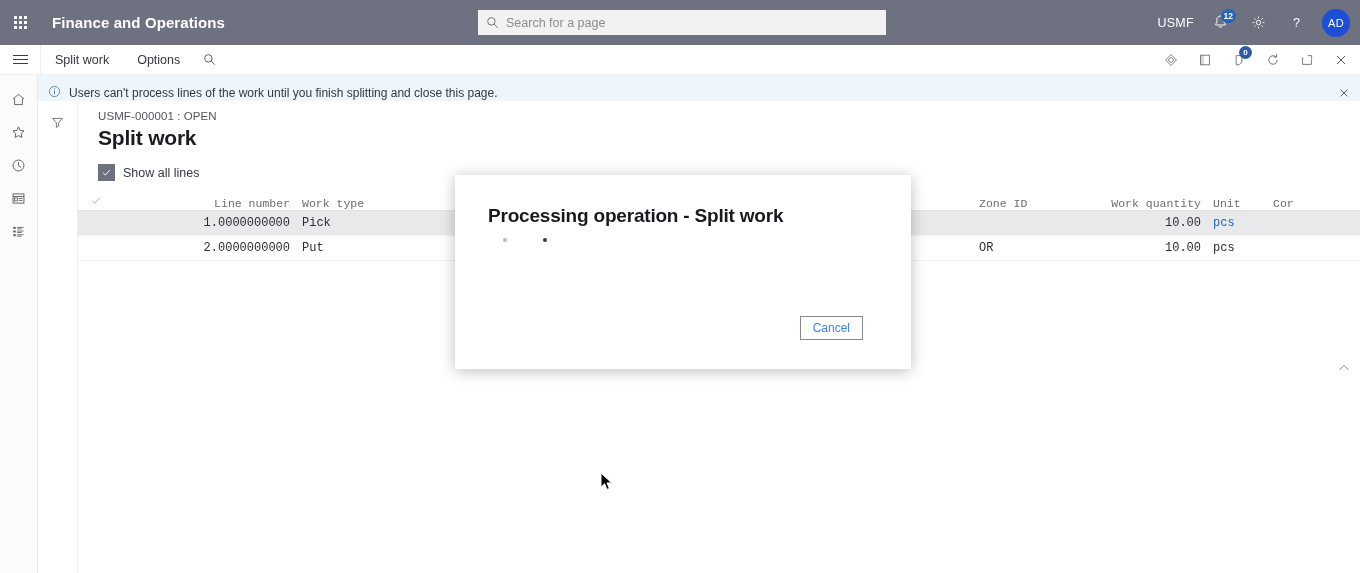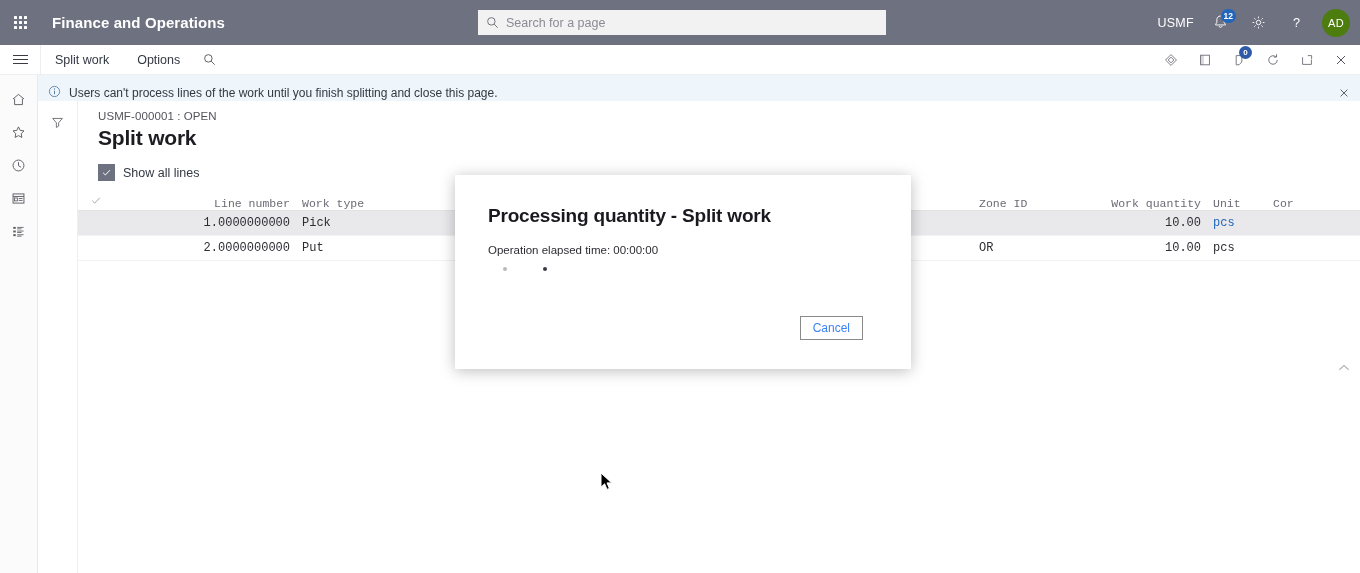--- a/index.html
+++ b/index.html
@@ -51,21 +51,21 @@
     position: relative; width: 24px; height: 24px; display: flex;
     align-items: center; justify-content: center; cursor: pointer;
   }
   .badge {
     position: absolute; top: -2px; right: -4px; min-width: 14px; height: 14px;
     background: #2266bb; color: #fff; border-radius: 7px; font-size: 8.5px;
     display: flex; align-items: center; justify-content: center; padding: 0 3px;
     font-weight: 600;
   }
   .avatar {
-    width: 28px; height: 28px; border-radius: 50%; background: #4d7c0f;
+    width: 28px; height: 28px; border-radius: 50%; background: #1d4ed8;
     color: #ffffff; font-size: 11px; display: flex; align-items: center;
     justify-content: center; cursor: pointer; letter-spacing: .3px;
   }
 
   
   .cmdbar {
     position: absolute; top: 45px; left: 0; width: 1360px; height: 30px;
     background: #ffffff; display: flex; align-items: center;
     border-bottom: 1px solid #f0f0f0;
   }
@@ -440,22 +440,21 @@
 
     <div class="scroll-up">
       <svg width="12" height="8" viewBox="0 0 14 9">
           <polyline points="1.5,6.5 7,1.6 12.5,6.5" fill="none" stroke="#b4b4ba" stroke-width="1.4"></polyline>
         </svg>
     </div>
   </div>
 
   <div class="overlay"></div>
   <div class="dialog">
-    <div class="dlg-title">Processing quantity - Split work</div>
-    <div class="dlg-sub">Operation elapsed time: 00:00:00</div>
+    <div class="dlg-title">Processing operation - Split work</div>
     <div class="dots">
       <span class="dot"></span>
       <span class="dot d2"></span>
     </div>
     <div class="dlg-footer">
       <button class="btn-cancel">Cancel</button>
     </div>
   </div>
 
   <div class="cursor">

